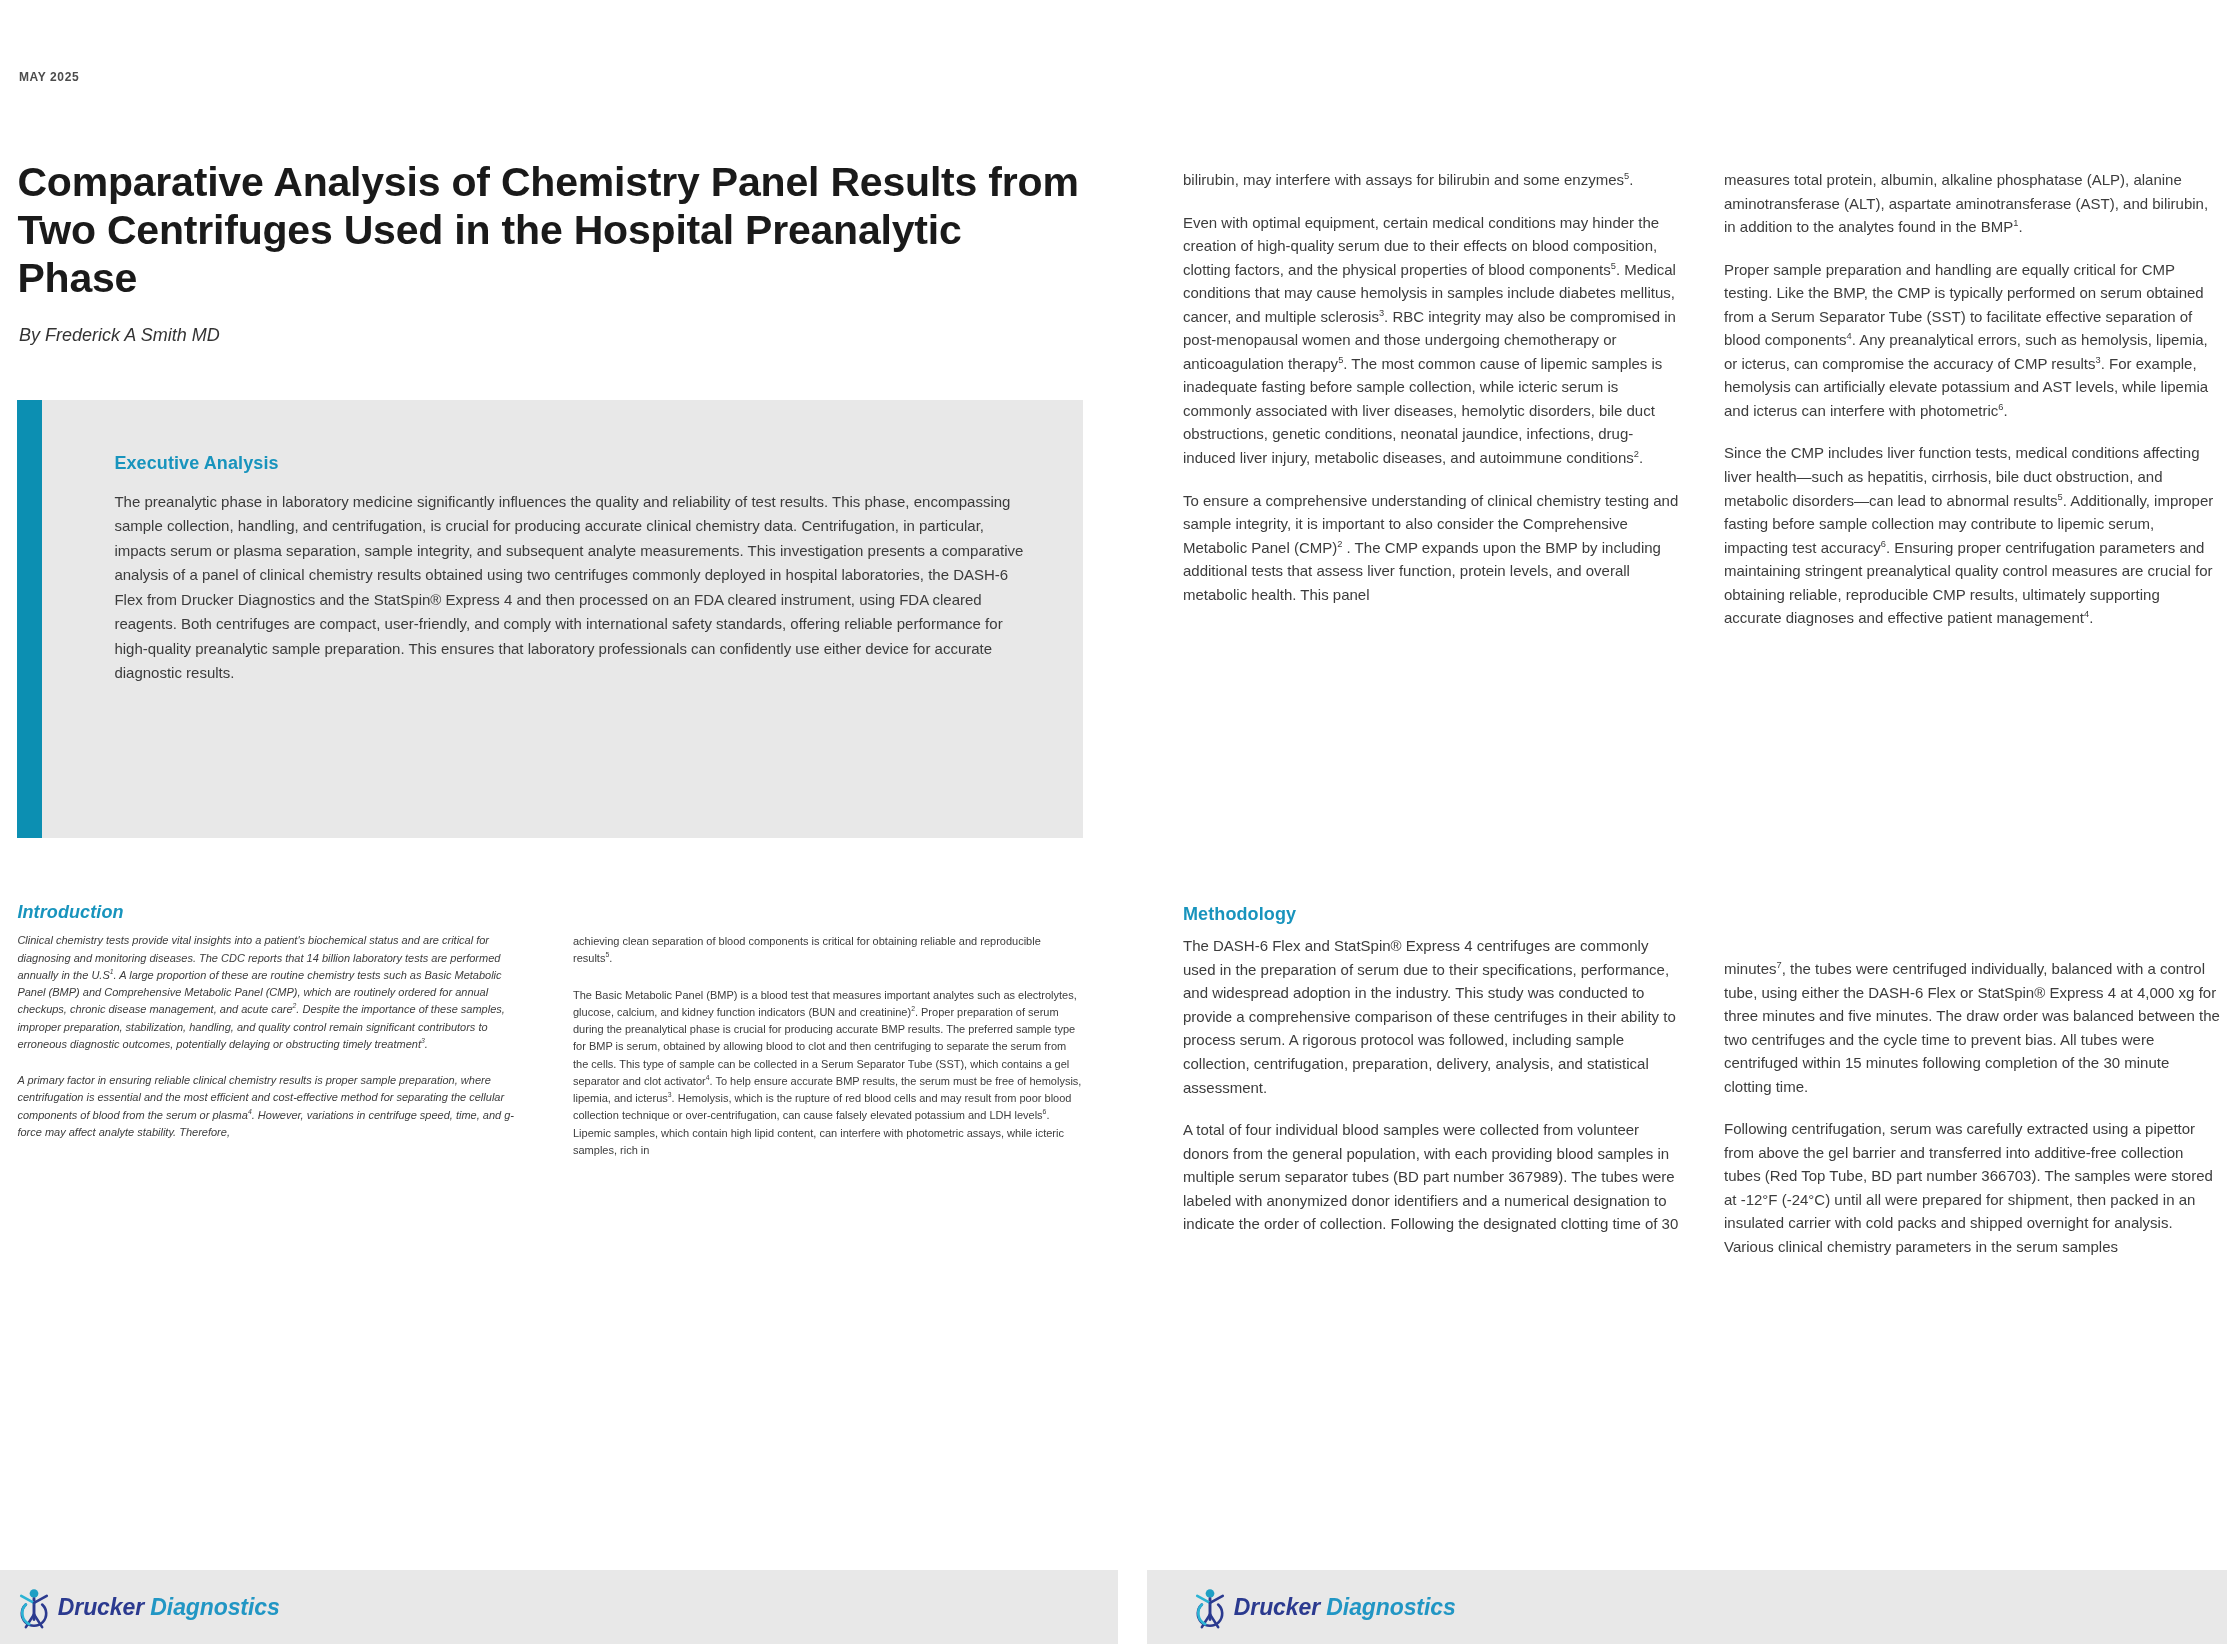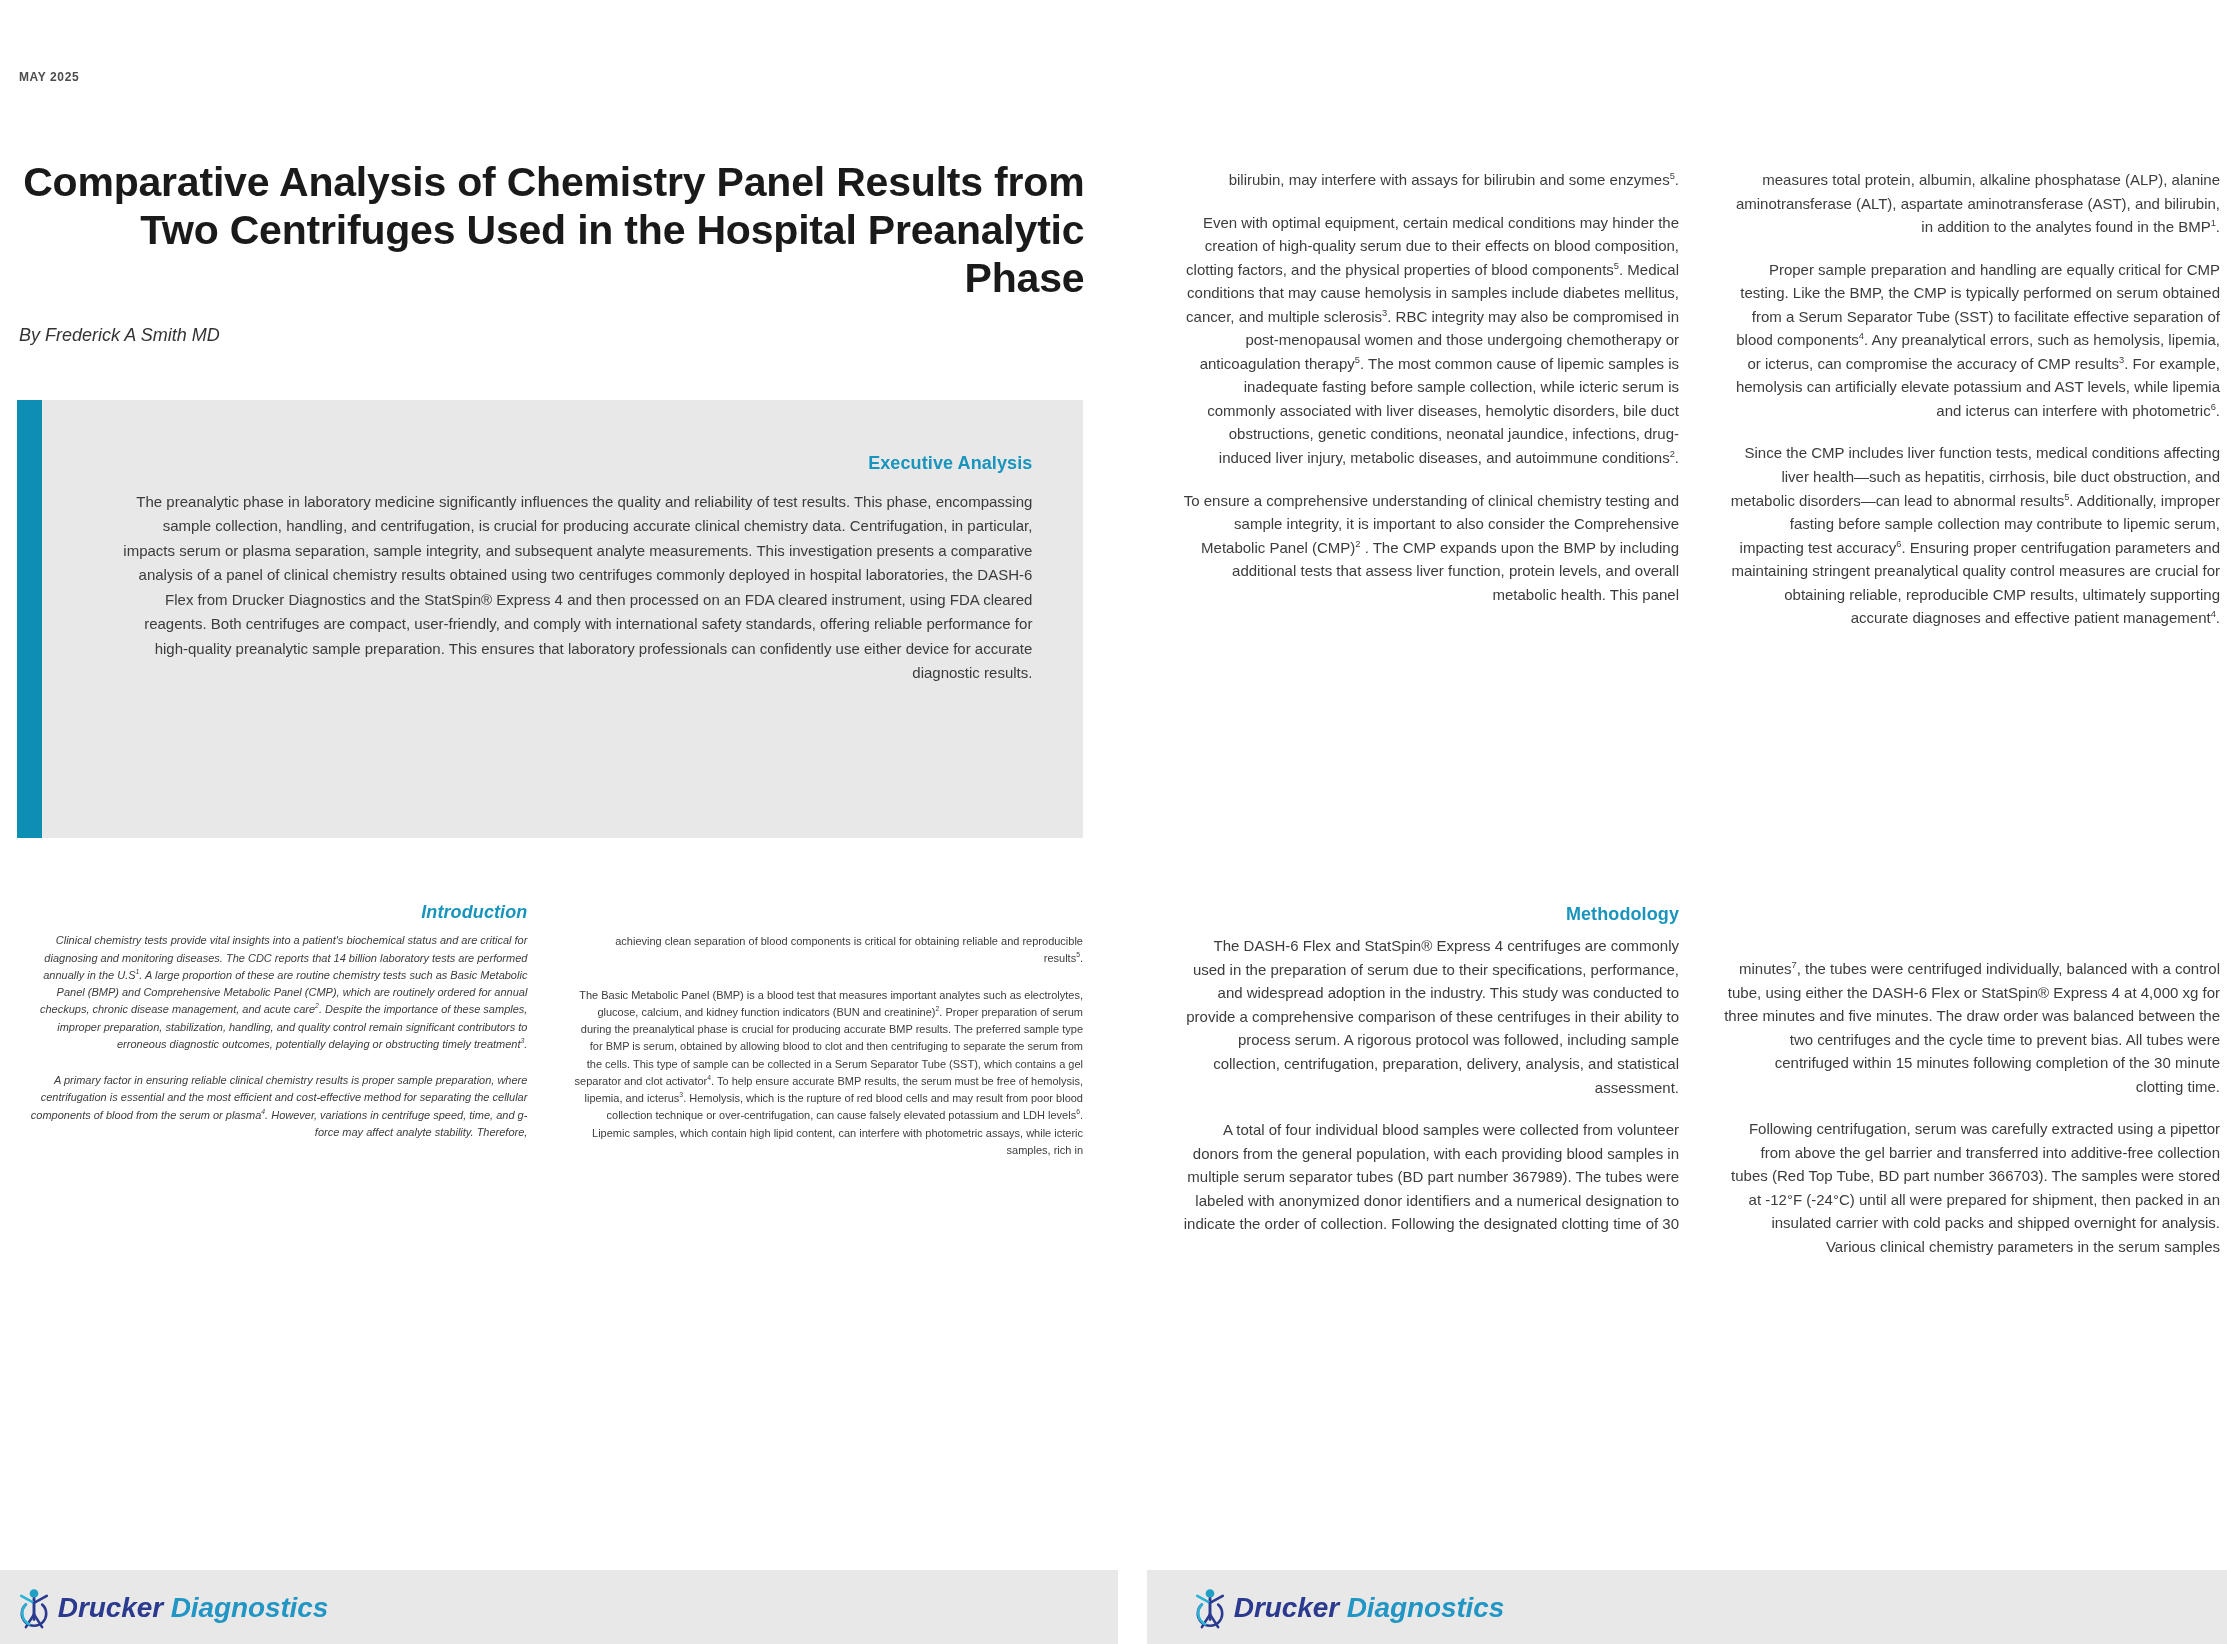--- a/index.html
+++ b/index.html
@@ -16,21 +16,20 @@
   }
 
   
   .spread {
     width: 1876px;
     height: 1645px;
     display: flex;
     flex-direction: row;
     align-items: flex-start;
     background: #eab308;
-    text-align: right;
   }
   .page {
     position: relative;
     height: 1645px;
     background: #ffffff;
     overflow: hidden;
     flex: 0 0 auto;
   }
   .page-left  { width: 1118px; }
   .page-gutter { width: 29px; height: 1645px; background:#ffffff; flex:0 0 auto; }
@@ -174,21 +173,21 @@
     display: flex;
     align-items: center;
     gap: 5.8px;
   }
   .logo-mark {
     width: 36px;
     height: 42px;
     flex: 0 0 auto;
   }
   .logo-word {
-    font-size: 28px;
+    font-size: 23px;
     font-weight: 700;
     font-style: italic;
     letter-spacing: -0.1px;
     white-space: nowrap;
   }
   .logo-word .w1 { color: #2b3a8f; }
   .logo-word .w2 { color: #2196c4; }
 
   sup { font-size: 0.62em; vertical-align: super; line-height: 0; }
 </style>

